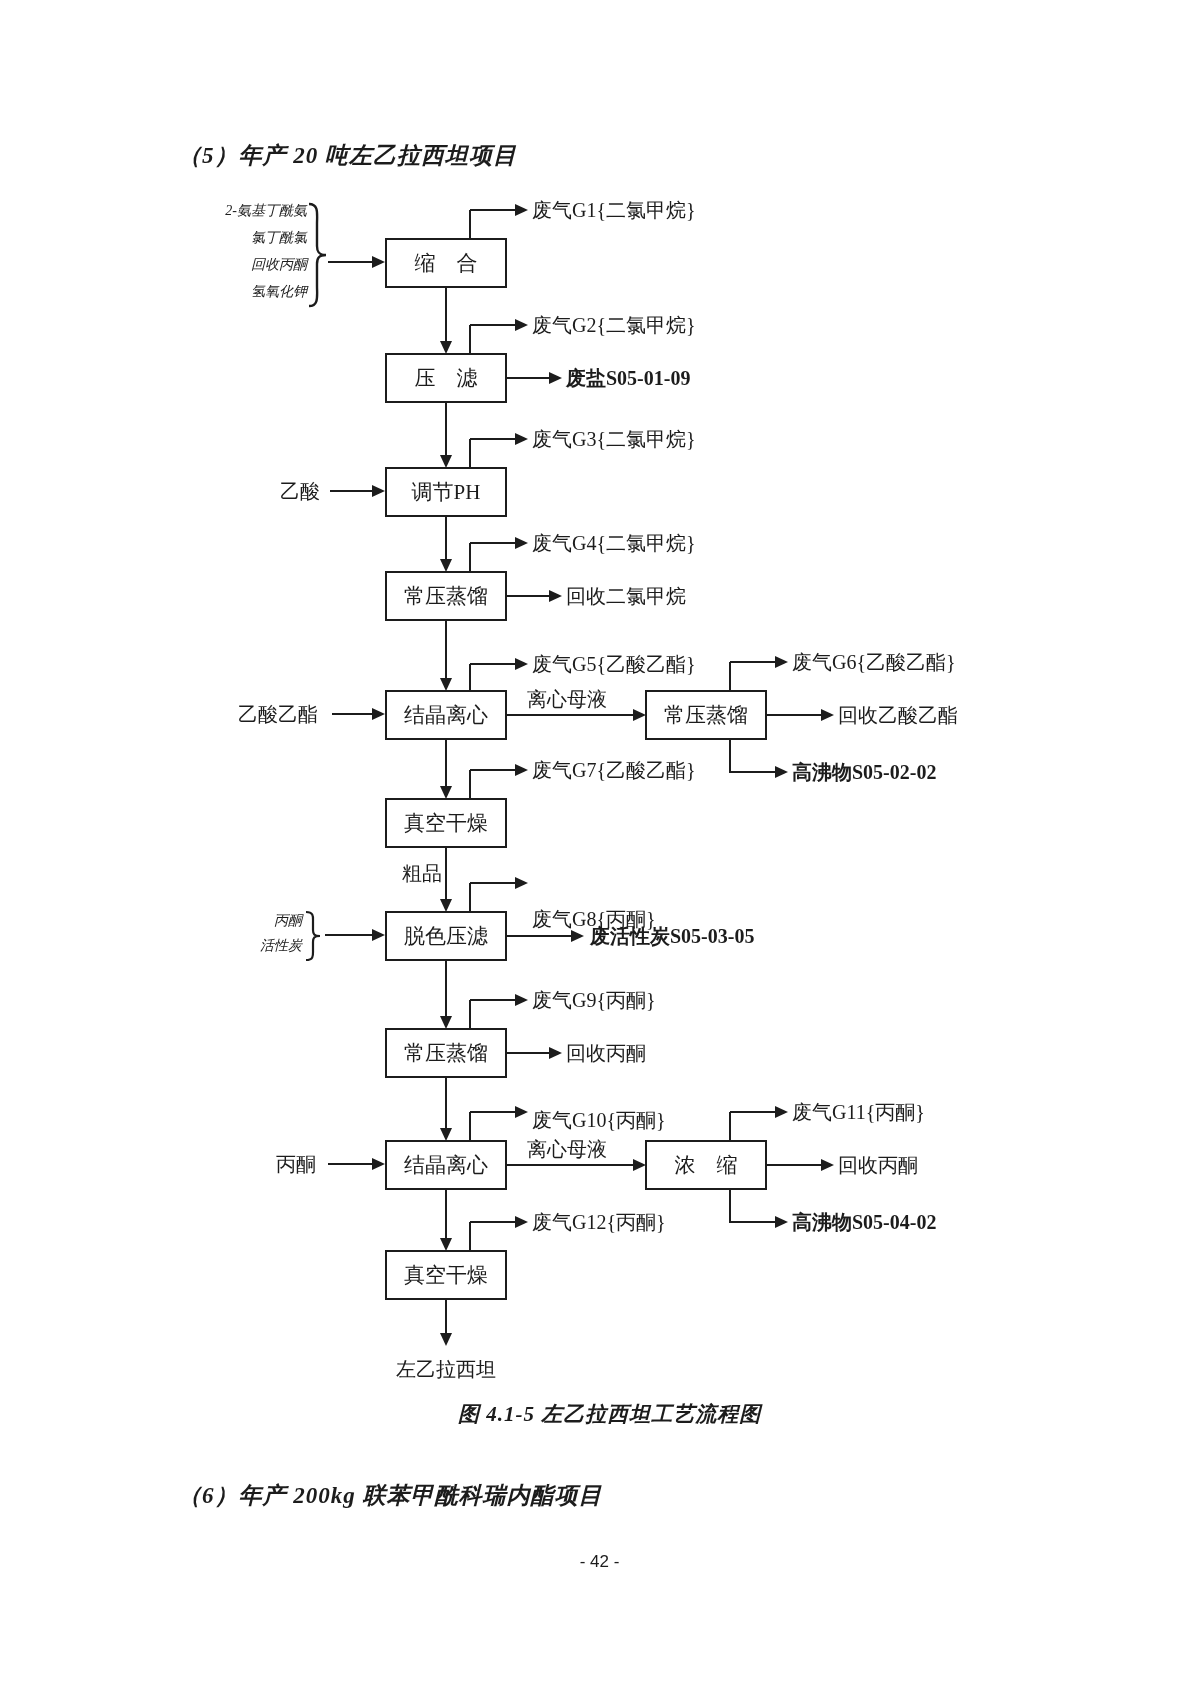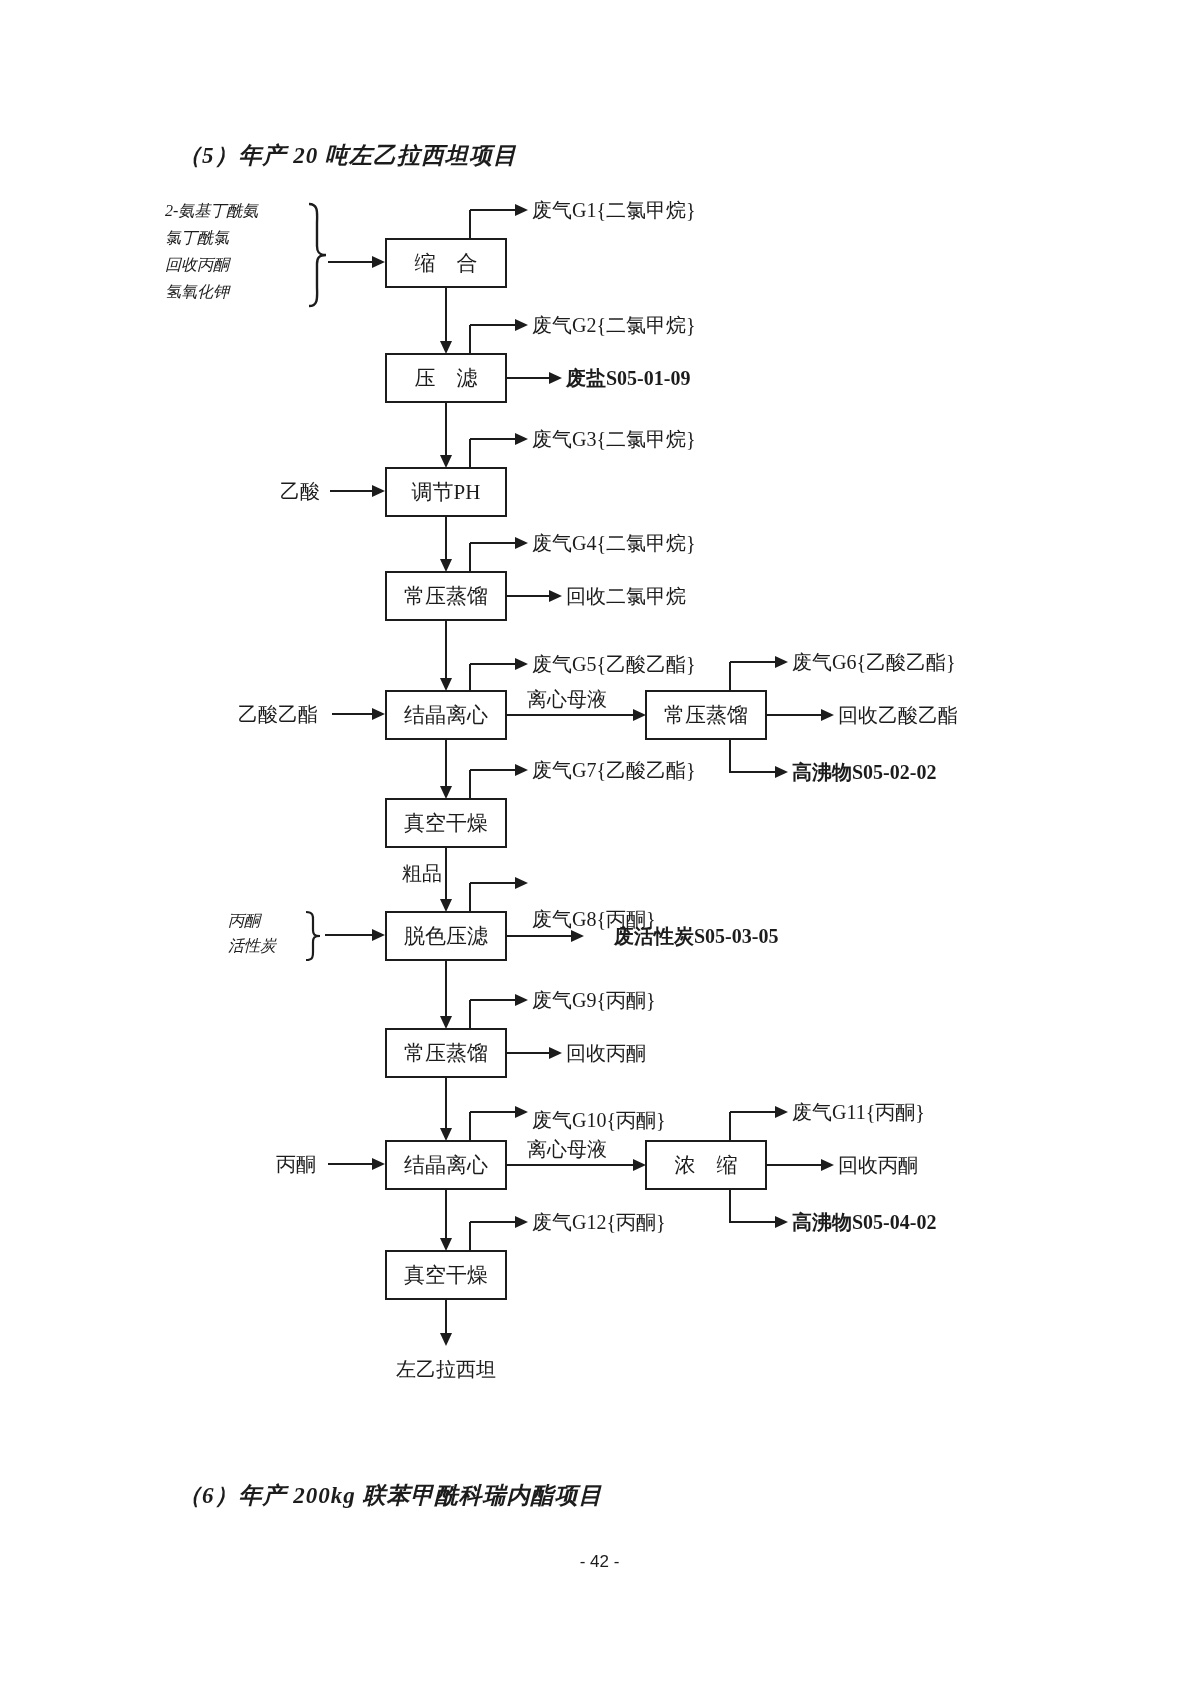--- a/index.html
+++ b/index.html
@@ -17,21 +17,21 @@
     font-size:21px;white-space:nowrap;box-sizing:border-box;
   }
   .lbl{position:absolute;font-size:20px;line-height:26px;white-space:nowrap;}
   .b{font-weight:bold;}
   .hl{position:absolute;height:2px;background:#1c1c1c;}
   .vl{position:absolute;width:2px;background:#1c1c1c;}
   .ar{position:absolute;width:0;height:0;border-top:6px solid transparent;
       border-bottom:6px solid transparent;border-left:13px solid #1c1c1c;}
   .ad{position:absolute;width:0;height:0;border-left:6px solid transparent;
       border-right:6px solid transparent;border-top:13px solid #1c1c1c;}
-  .ingroup{font-size:16px;}
+  .ingroup{text-align:right;font-size:14px;}
   .pagenum{position:absolute;left:0;top:1552px;width:100%;text-align:center;
       font-size:17px;font-family:"Liberation Sans","DejaVu Sans",sans-serif;}
   svg.brace{position:absolute;}
 </style>
 </head>
 <body>
 
 <div class="page">
 
   <div class="abs h1" style="left:178px;top:140px;">（5）年产 20 吨左乙拉西坦项目</div>
@@ -183,37 +183,38 @@
 
   <div class="vl" style="left:729px;top:740px;height:33px;"></div>
   <div class="hl" style="left:730px;top:771px;width:46px;"></div>
   <div class="ar" style="left:775px;top:766px;"></div>
   <div class="lbl b" style="left:792px;top:759px;">高沸物S05-02-02</div>
 
   <div class="lbl" style="left:402px;top:860px;">粗品</div>
 
   <div class="hl" style="left:507px;top:935px;width:65px;"></div>
   <div class="ar" style="left:571px;top:930px;"></div>
-  <div class="lbl b" style="left:590px;top:923px;margin-left:24px;">废活性炭S05-03-05</div>
+  <div class="lbl b" style="left:590px;top:923px;">废活性炭S05-03-05</div>
 
   <div class="hl" style="left:507px;top:1052px;width:43px;"></div>
   <div class="ar" style="left:549px;top:1047px;"></div>
   <div class="lbl" style="left:566px;top:1040px;">回收丙酮</div>
 
   <div class="hl" style="left:507px;top:1164px;width:127px;"></div>
   <div class="ar" style="left:633px;top:1159px;"></div>
   <div class="lbl" style="left:527px;top:1136px;">离心母液</div>
 
   <div class="hl" style="left:767px;top:1164px;width:55px;"></div>
   <div class="ar" style="left:821px;top:1159px;"></div>
   <div class="lbl" style="left:838px;top:1152px;">回收丙酮</div>
 
   <div class="vl" style="left:729px;top:1190px;height:33px;"></div>
   <div class="hl" style="left:730px;top:1221px;width:46px;"></div>
   <div class="ar" style="left:775px;top:1216px;"></div>
   <div class="lbl b" style="left:792px;top:1209px;">高沸物S05-04-02</div>
 
   <div class="lbl" style="left:396px;top:1356px;">左乙拉西坦</div>
 
+  <div class="abs caption" style="left:458px;top:1400px;">图 4.1-5 左乙拉西坦工艺流程图</div>
   <div class="abs h1" style="left:178px;top:1480px;">（6）年产 200kg 联苯甲酰科瑞内酯项目</div>
   <div class="pagenum">- 42 -</div>
 
 </div>
 
 </body></html>

